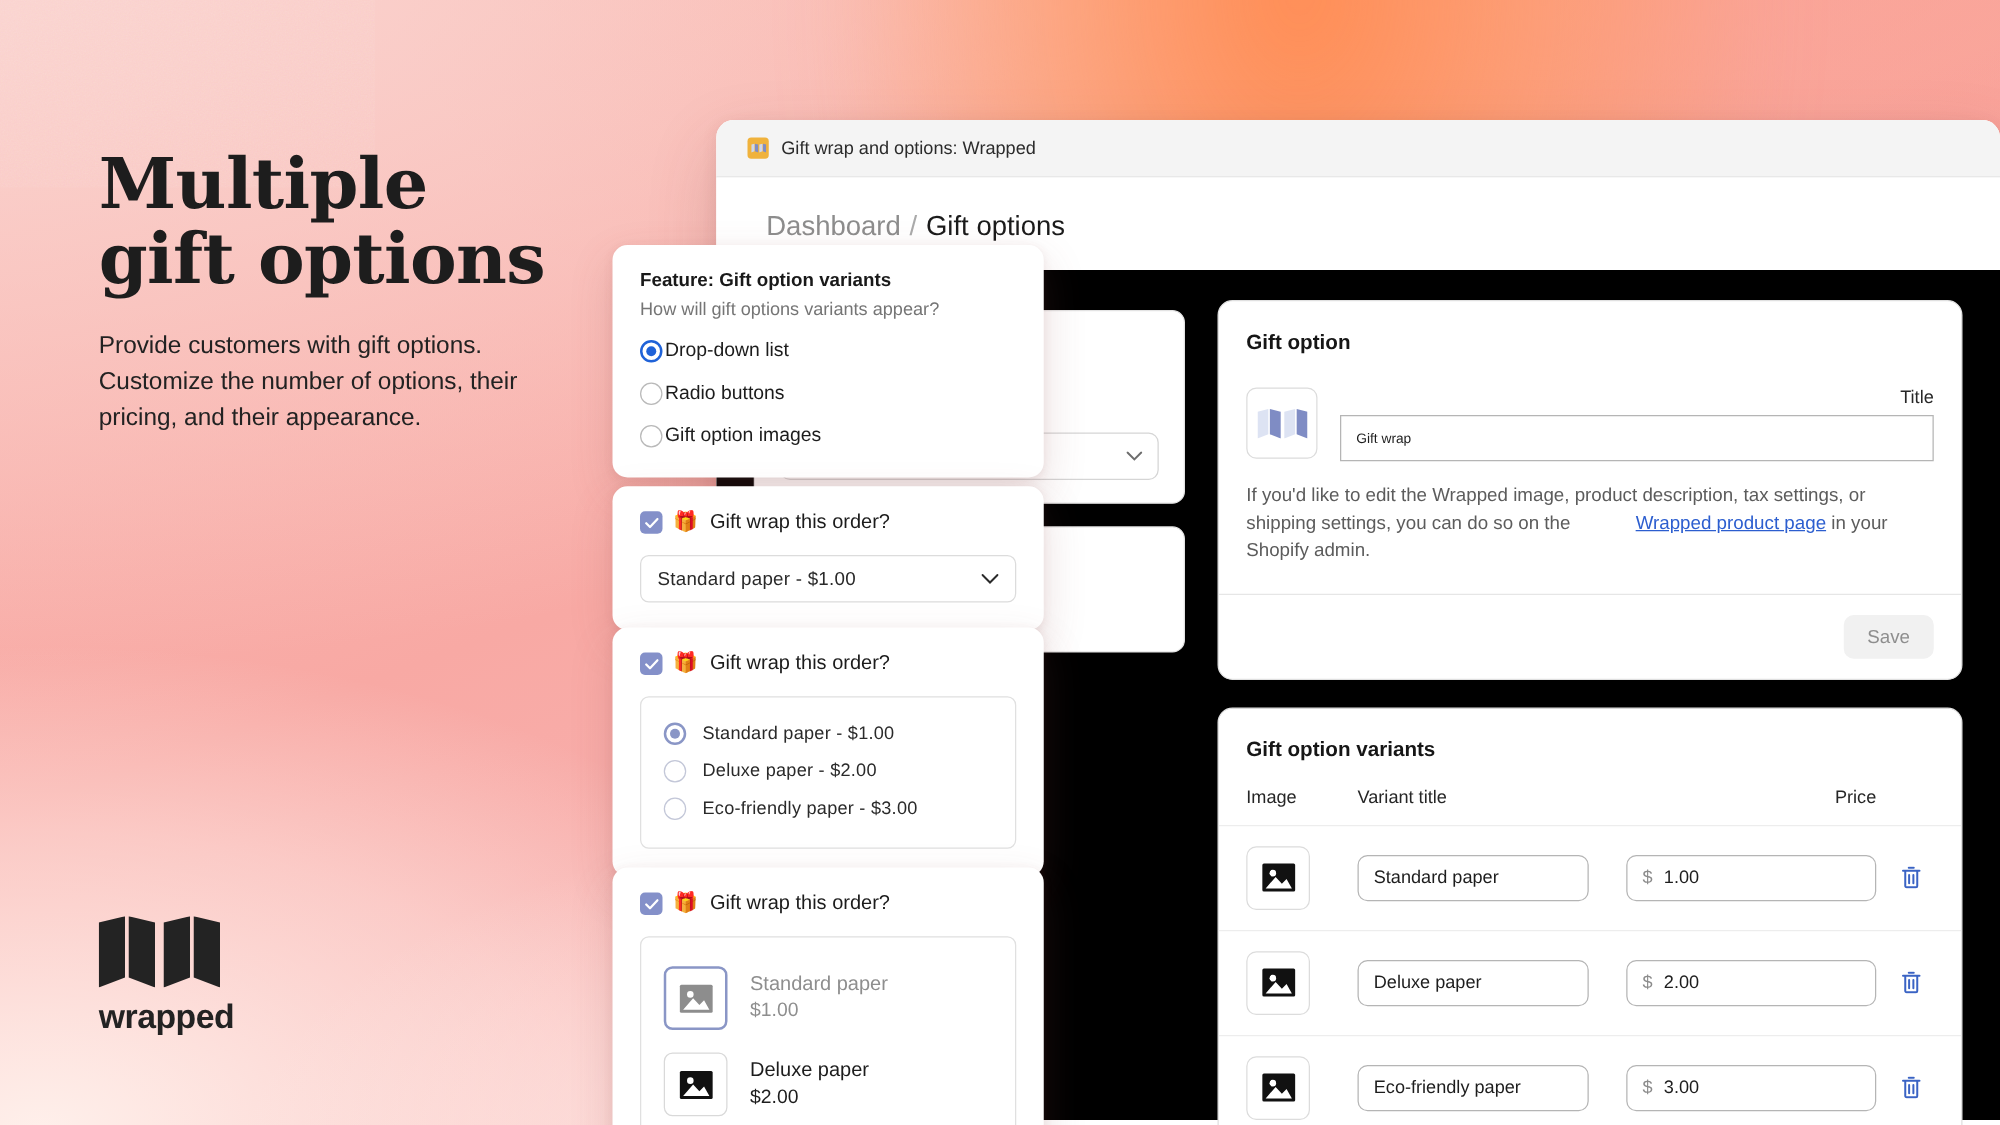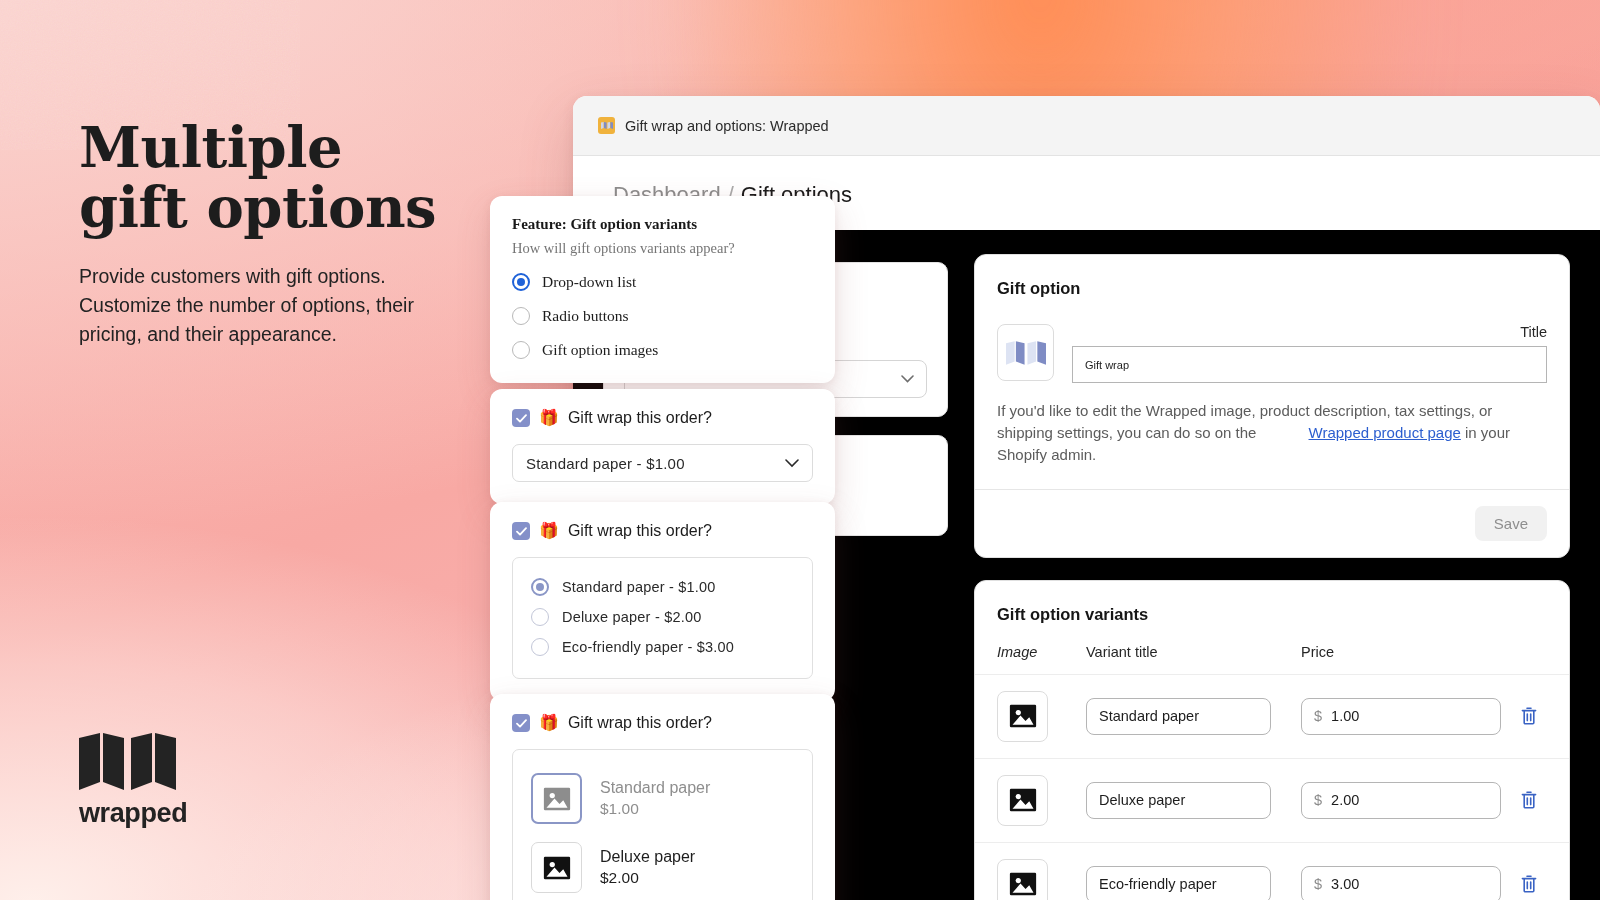--- a/index.html
+++ b/index.html
@@ -67,21 +67,21 @@
 
   
   #window {
     position:absolute; left:573px; top:96px; width:1027px; height:804px;
     background:#ffffff;
     border-radius:14px 14px 0 0;
     box-shadow: 0 22px 55px rgba(120,60,60,.20), 0 3px 12px rgba(120,60,60,.10);
     overflow:hidden;
   }
   #tabstrip {
-    height:60px; background:#f4f4f4; border-bottom:1px solid #e3e3e3;
+    height:46px; background:#f4f4f4; border-bottom:1px solid #e3e3e3;
     display:flex; align-items:center; padding-left:25px; gap:10px;
   }
   #favicon { width:17px; height:17px; border-radius:3px; background:#f0b23c;
              display:flex; align-items:center; justify-content:center; flex:none; }
   #tabtitle { font-size:14.5px; color:#2b2b2b; }
 
   #chrome-body { background:#ffffff; height:754px; position:relative; }
   #breadcrumb {
     padding:26px 0 0 40px; font-size:22px; display:flex; align-items:baseline; gap:7px;
   }
@@ -120,43 +120,43 @@
   .helper a { color:#2c5ecf; text-decoration:underline;margin-left:48px; }
   .card-footer { border-top:1px solid #e6e6e6; padding:16px 22px; display:flex; justify-content:flex-end; }
   .btn-disabled {
     background:#f1f1f1; color:#8e8e8e; border:none; border-radius:8px;
     font-family:inherit; font-size:15px; padding:9px 19px; cursor:default;
   }
 
   
   .vt-head { display:flex; padding:20px 22px 14px 22px; font-size:14.5px; color:#262626; }
   .vt-row  { display:flex; align-items:center; padding:16px 22px; border-top:1px solid #ededed; }
-  .c-img   { width:89px; flex:none;font-style:italic; }
+  .c-img   { width:89px; flex:none; }
   .c-title { width:215px; flex:none; }
-  .c-price { width:200px; flex:none; }
+  .c-price { width:200px; flex:none;text-align:right; }
   .c-del   { flex:1; display:flex; justify-content:flex-end; padding-right:6px; }
   .vthumb { width:51px; height:51px; border:1px solid #dcdcdc; border-radius:8px; background:#fff;
             display:flex; align-items:center; justify-content:center; }
   .vinput { width:185px; height:37px; border:1px solid #b5b5b5; border-radius:8px; background:#fff;
             font-family:inherit; font-size:14.5px; color:#1d1d1d; padding:0 12px; }
   .price-box { width:200px; height:37px; border:1px solid #b5b5b5; border-radius:8px; background:#fff;
                display:flex; align-items:center; padding:0 12px; gap:9px; }
   .price-cur { color:#8b8b8b; font-size:14.5px; }
   .price-val { font-size:14.5px; color:#1d1d1d; }
   .del-btn { background:none; border:none; cursor:pointer; padding:4px; line-height:0; }
 
   
   .float {
     position:absolute; background:#fff; border-radius:12px;
     box-shadow: 0 14px 34px rgba(140,70,70,.18), 0 2px 8px rgba(140,70,70,.10);
   }
-  #float-feature { left:490px; top:196px; width:345px; padding:20px 6px 24px 22px;font-family:Liberation Serif, serif; }
+  #float-feature { left:490px; top:196px; width:345px; padding:20px 6px 24px 22px; }
   .ff-title { font-size:15px; font-weight:700; color:#191919; }
   .ff-sub   { font-size:14.5px; color:#757575; margin-top:7px; }
-  .ff-opt   { display:flex; align-items:center; gap:12px; margin-top:16px; }
+  .ff-opt   { display:flex; align-items:center; gap:2px; margin-top:16px; }
   .ff-opt-label { font-size:15.5px; color:#1c1c1c; }
 
   .radio { width:18px; height:18px; border-radius:50%; border:1.6px solid #b9b9b9; background:#fff; flex:none; position:relative; }
   .radio.on { border:2px solid #1f62d8; }
   .radio.on::after { content:""; position:absolute; inset:3px; border-radius:50%; background:#1f62d8; }
   .radio.soft { border:1.6px solid #c3c7d8; }
   .radio.soft.on { border:2px solid #8a96c6; }
   .radio.soft.on::after { background:#8a96c6; }
 
   #float-dd  { left:490px; top:389px; width:345px; padding:20px 22px 22px 22px; }

